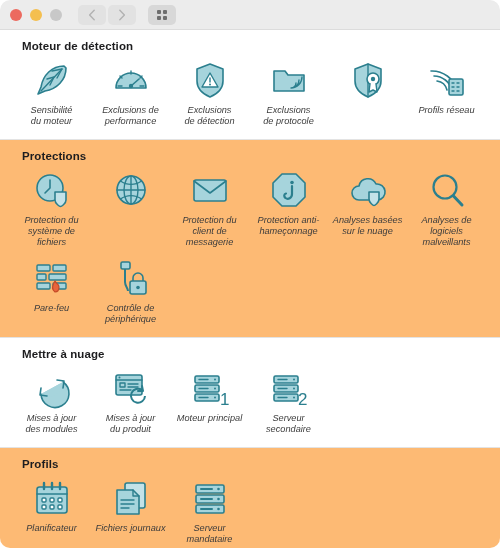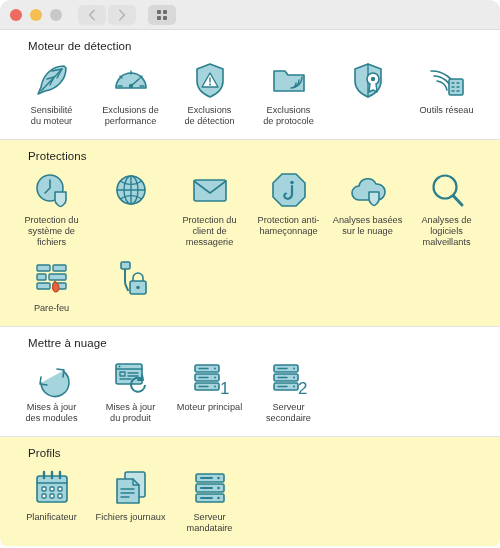--- a/index.html
+++ b/index.html
@@ -34,37 +34,37 @@
   .gridbtn{
     margin-left:12px;width:28px;height:20px;border-radius:5px;background:#d8d8d8;
     display:flex;align-items:center;justify-content:center;
   }
   .gridbtn .sq{width:4px;height:4px;border-radius:1px;background:#6e6e6e;}
   .gridbtn .gwrap{display:grid;grid-template-columns:4px 4px;grid-template-rows:4px 4px;gap:2px;}
 
   
   #content{height:518px;overflow:hidden;background:#ffffff;}
   .section{padding:10px 12px 6px 12px;box-sizing:border-box;}
-  .section.alt{background:#fef9c3;}
+  .section.alt{background:#fdba74;}
   .section.plain{background:#ffffff;}
   .sec-div{height:1px;background:#e3e3e3;}
   .sec-title{
-    font-size:11.5px;font-weight:normal;color:#1d1d1f;margin:0 0 4px 16px;
+    font-size:11.5px;font-weight:bold;color:#1d1d1f;margin:0 0 4px 10px;
     letter-spacing:0.1px;
   }
   .grid{display:flex;flex-wrap:wrap;}
   .item{
     width:79px;display:flex;flex-direction:column;align-items:center;
     padding:4px 1px 6px 1px;box-sizing:border-box;
   }
   .ico{width:44px;height:40px;display:flex;align-items:center;justify-content:center;}
   .ico svg{display:block;overflow:visible;}
   .lbl{
     margin-top:5px;font-size:9.2px;line-height:11px;color:#3c3c3c;
-    text-align:center;width:78px;
+    text-align:center;width:78px;font-style:italic;
   }
 </style>
 </head>
 <body>
 
 <div id="window">
 
   <div id="titlebar">
     <div class="lights">
       <div class="light red"></div>
@@ -150,21 +150,21 @@
             </div>
           </div>
           <div class="item">
             <div class="ico">
               <svg width="40" height="40" viewBox="0 0 40 40">
                 <path d="M4 11 A26 26 0 0 1 30 30 M7 16 A19 19 0 0 1 25 30 M10 21 A12 12 0 0 1 20 30" fill="none" stroke="#2b7f8e" stroke-width="1.6" stroke-linecap="round" stroke-linejoin="round"></path>
                 <rect x="22" y="19" width="14" height="16" rx="1.5" fill="#a6d4dc" stroke="#2b7f8e" stroke-width="1.6" stroke-linecap="round" stroke-linejoin="round"></rect>
                 <path d="M25 23 L27 23 M30 23 L32 23 M25 27 L27 27 M30 27 L32 27 M25 31 L27 31 M30 31 L32 31" stroke="#2b7f8e" stroke-width="1.4" stroke-linecap="round" stroke-linejoin="round"></path>
               </svg>
             </div>
-            <div class="lbl">Outils réseau</div>
+            <div class="lbl">Profils réseau</div>
           </div>
         </div>
       </div>
       <div class="sec-div"></div>
       <div class="section alt">
         <div class="sec-title">Protections</div>
         <div class="grid">
           <div class="item">
             <div class="ico">
               <svg width="40" height="40" viewBox="0 0 40 40">
@@ -239,20 +239,21 @@
           <div class="item">
             <div class="ico">
               <svg width="40" height="40" viewBox="0 0 40 40">
                 <path d="M14 9 L14 24 C14 28 17 30 17 33" fill="none" stroke="#2b7f8e" stroke-width="2"></path>
                 <rect x="10" y="4" width="9" height="7" rx="1.5" fill="#a6d4dc" stroke="#2b7f8e" stroke-width="1.6" stroke-linecap="round" stroke-linejoin="round"></rect>
                 <path d="M22 24 L22 20 A5 5 0 0 1 32 20 L32 24" fill="none" stroke="#2b7f8e" stroke-width="1.6" stroke-linecap="round" stroke-linejoin="round"></path>
                 <rect x="19" y="23" width="16" height="13" rx="2" fill="#a6d4dc" stroke="#2b7f8e" stroke-width="1.6" stroke-linecap="round" stroke-linejoin="round"></rect>
                 <circle cx="27" cy="29.5" r="1.8" fill="#2b7f8e"></circle>
               </svg>
             </div>
+            <div class="lbl">Contrôle de<br>périphérique</div>
           </div>
         </div>
       </div>
       <div class="sec-div"></div>
       <div class="section plain">
         <div class="sec-title">Mettre à nuage</div>
         <div class="grid">
           <div class="item">
             <div class="ico">
               <svg width="40" height="40" viewBox="0 0 40 40">

